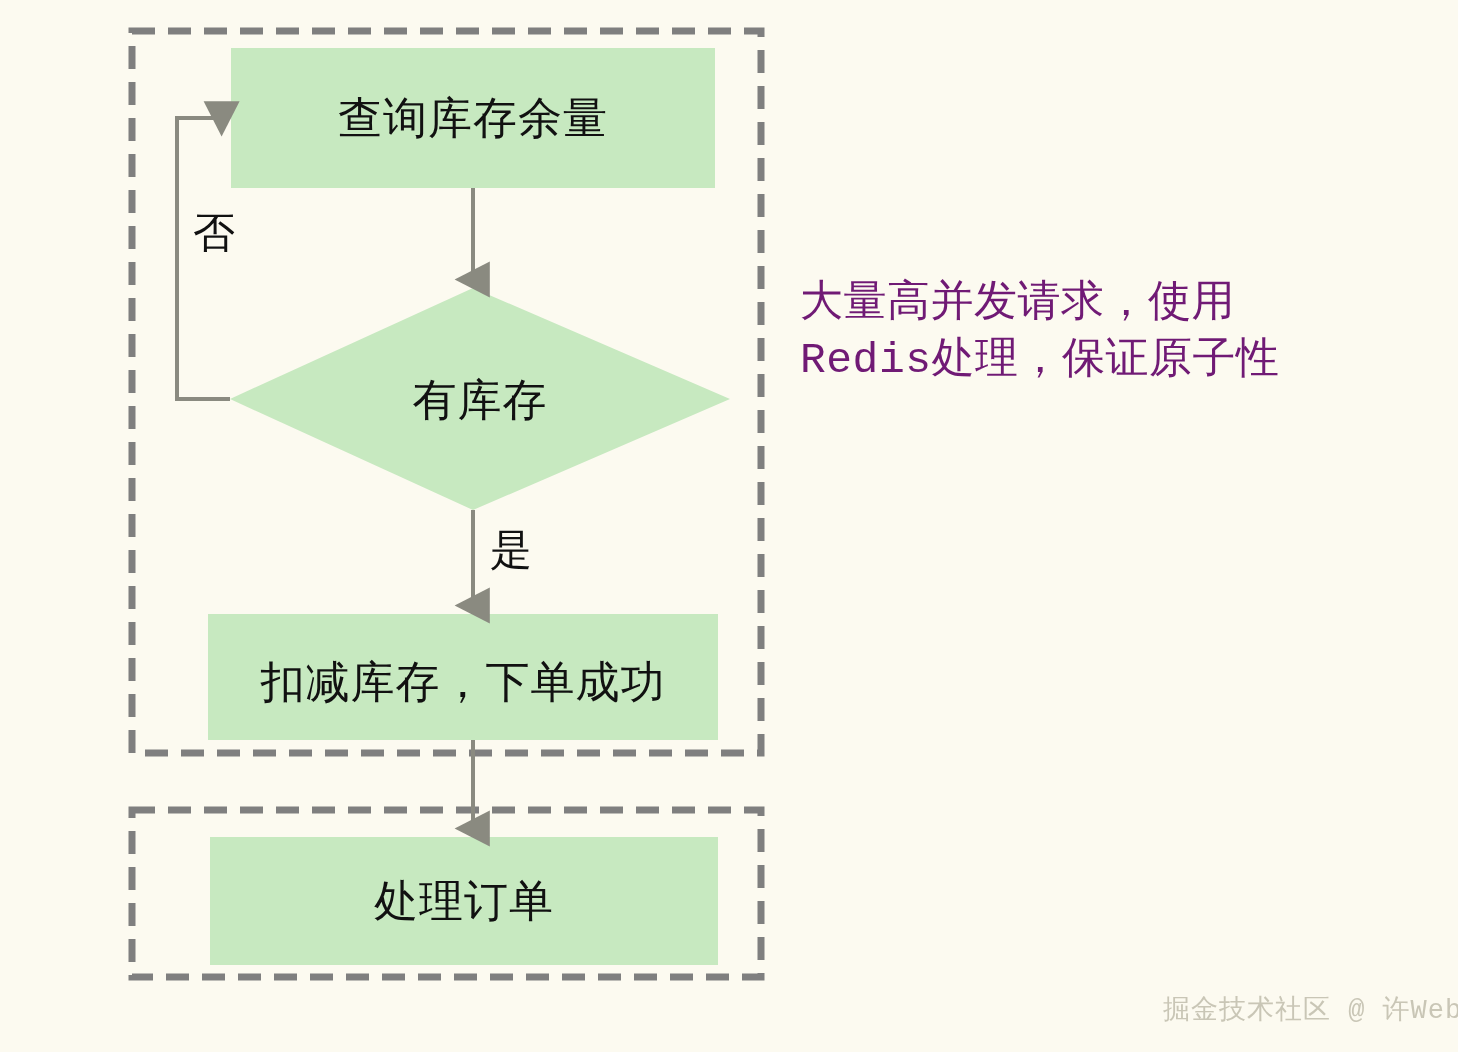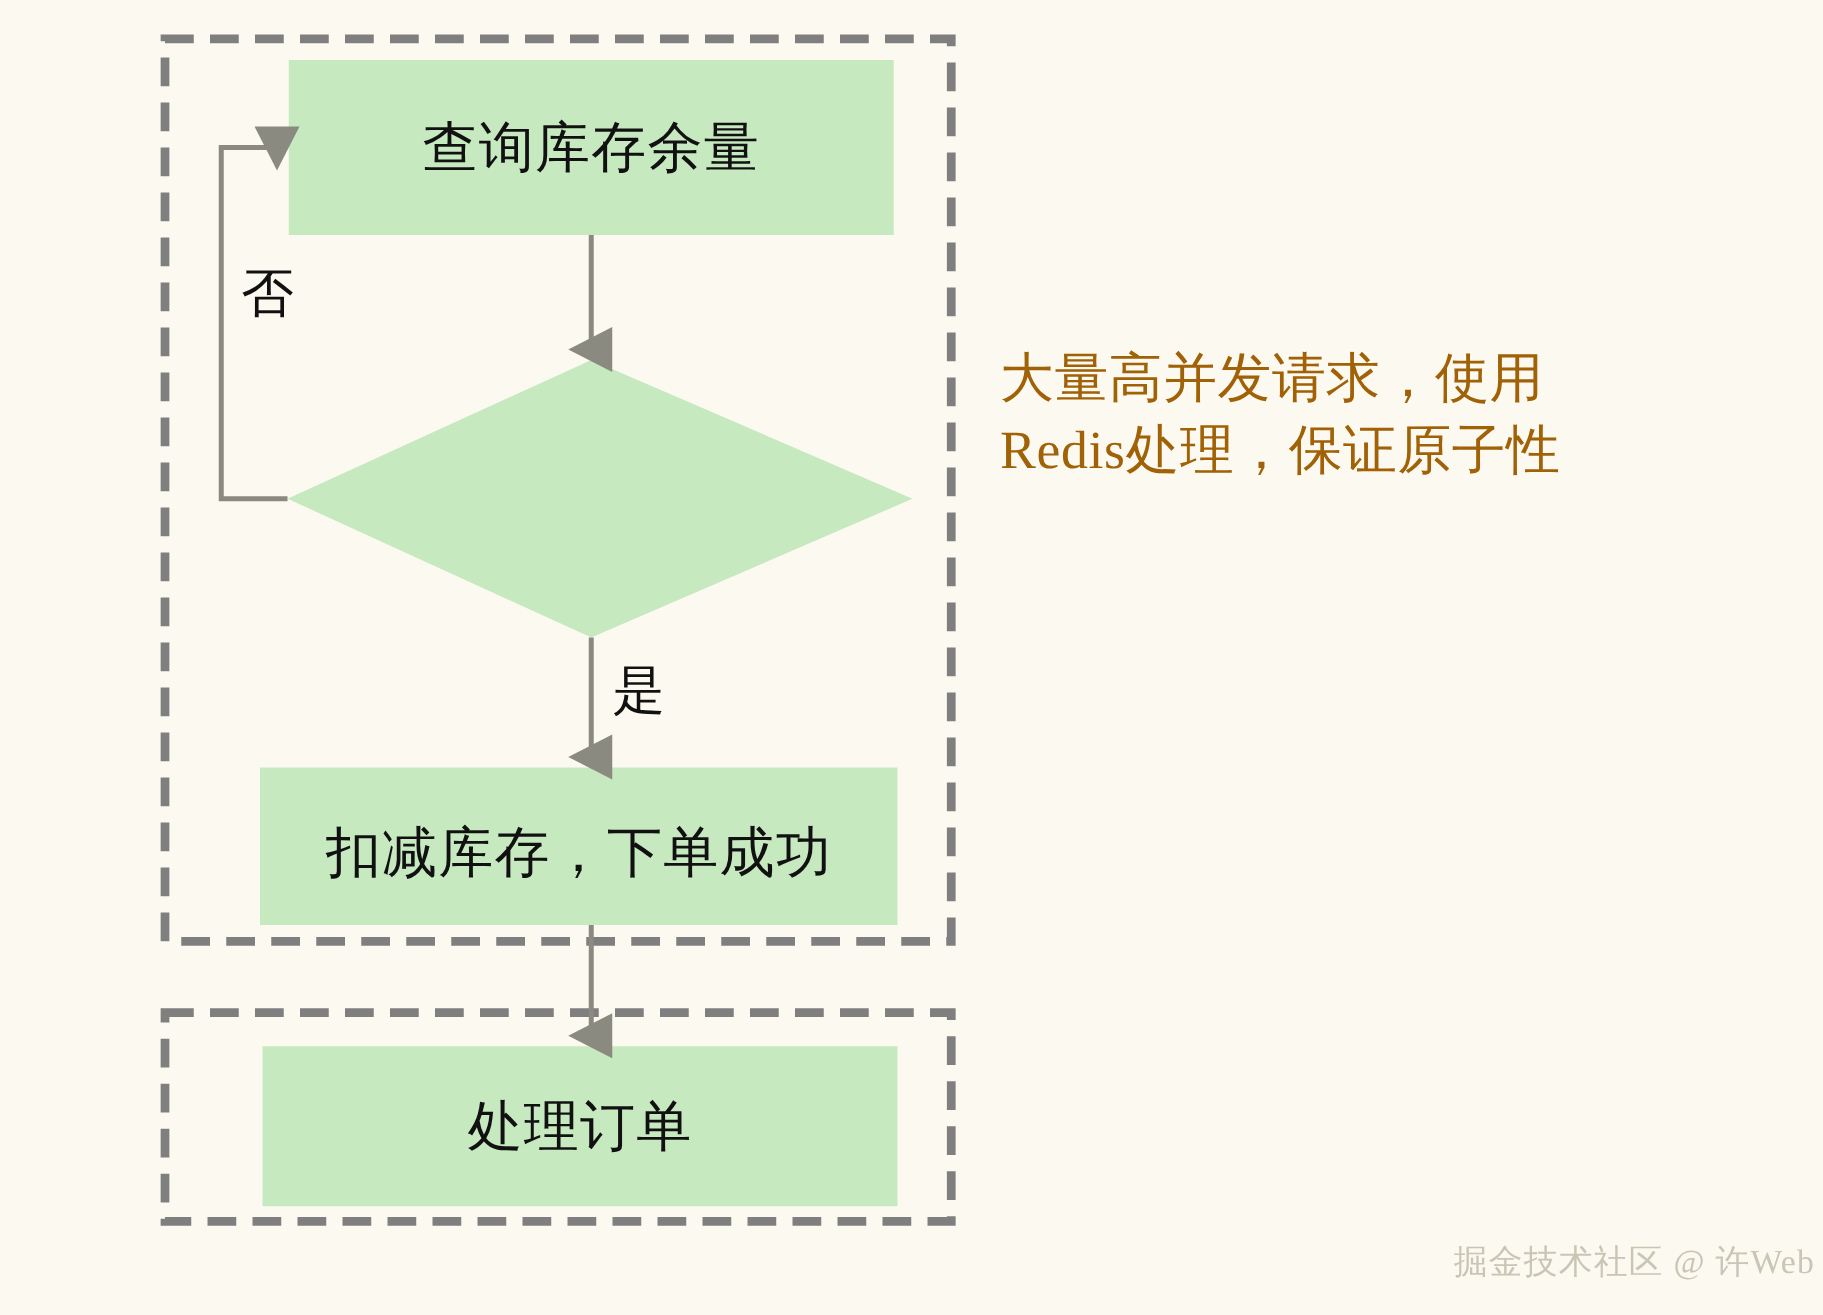--- a/index.html
+++ b/index.html
@@ -6,21 +6,21 @@
     margin: 0;
     padding: 0;
     background: #fcfaf0;
   }
   #canvas {
     position: relative;
     width: 1458px;
     height: 1052px;
     background: #fcfaf0;
     overflow: hidden;
-    font-family: Liberation Serif, serif;
+    font-family: Liberation Mono, monospace;
   }
   #flow-svg {
     position: absolute;
     left: 0;
     top: 0;
     width: 1458px;
     height: 1052px;
   }
   .node-label {
     position: absolute;
@@ -36,21 +36,21 @@
   }
   .edge-label {
     position: absolute;
     color: #111111;
     font-size: 42px;
     line-height: 1;
     white-space: nowrap;
   }
   .annotation {
     position: absolute;
-    color: #a16207;
+    color: #701a75;
     font-size: 43px;
     line-height: 1.32;
     white-space: pre-line;
     letter-spacing: 0.5px;
   }
   .watermark {
     position: absolute;
     color: #c9c6b6;
     font-size: 27px;
     letter-spacing: 1px;
@@ -85,20 +85,21 @@
 
     <path d="M230,399 L177,399 L177,118 L222,118" fill="none" stroke="#8a8a80" stroke-width="4" marker-end="url(#arrowhead)"></path>
 
     <line x1="473" y1="510" x2="473" y2="606" stroke="#8a8a80" stroke-width="4" marker-end="url(#arrowhead)"></line>
 
     <line x1="473" y1="740" x2="473" y2="829" stroke="#8a8a80" stroke-width="4" marker-end="url(#arrowhead)"></line>
   </svg>
 
   <div class="node-label" style="left:231px; top:48px; width:484px; height:140px;">查询库存余量</div>
 
+  <div class="node-label" style="left:230px; top:340px; width:500px; height:120px;">有库存</div>
 
   <div class="node-label" style="left:208px; top:614px; width:510px; height:137px;">扣减库存，下单成功</div>
 
   <div class="node-label" style="left:210px; top:837px; width:508px; height:128px;">处理订单</div>
 
   <div class="edge-label" style="left:193px; top:215px;">否</div>
 
   <div class="edge-label" style="left:490px; top:532px;">是</div>
 
   <div class="annotation" style="left:800px; top:276px;">大量高并发请求，使用

